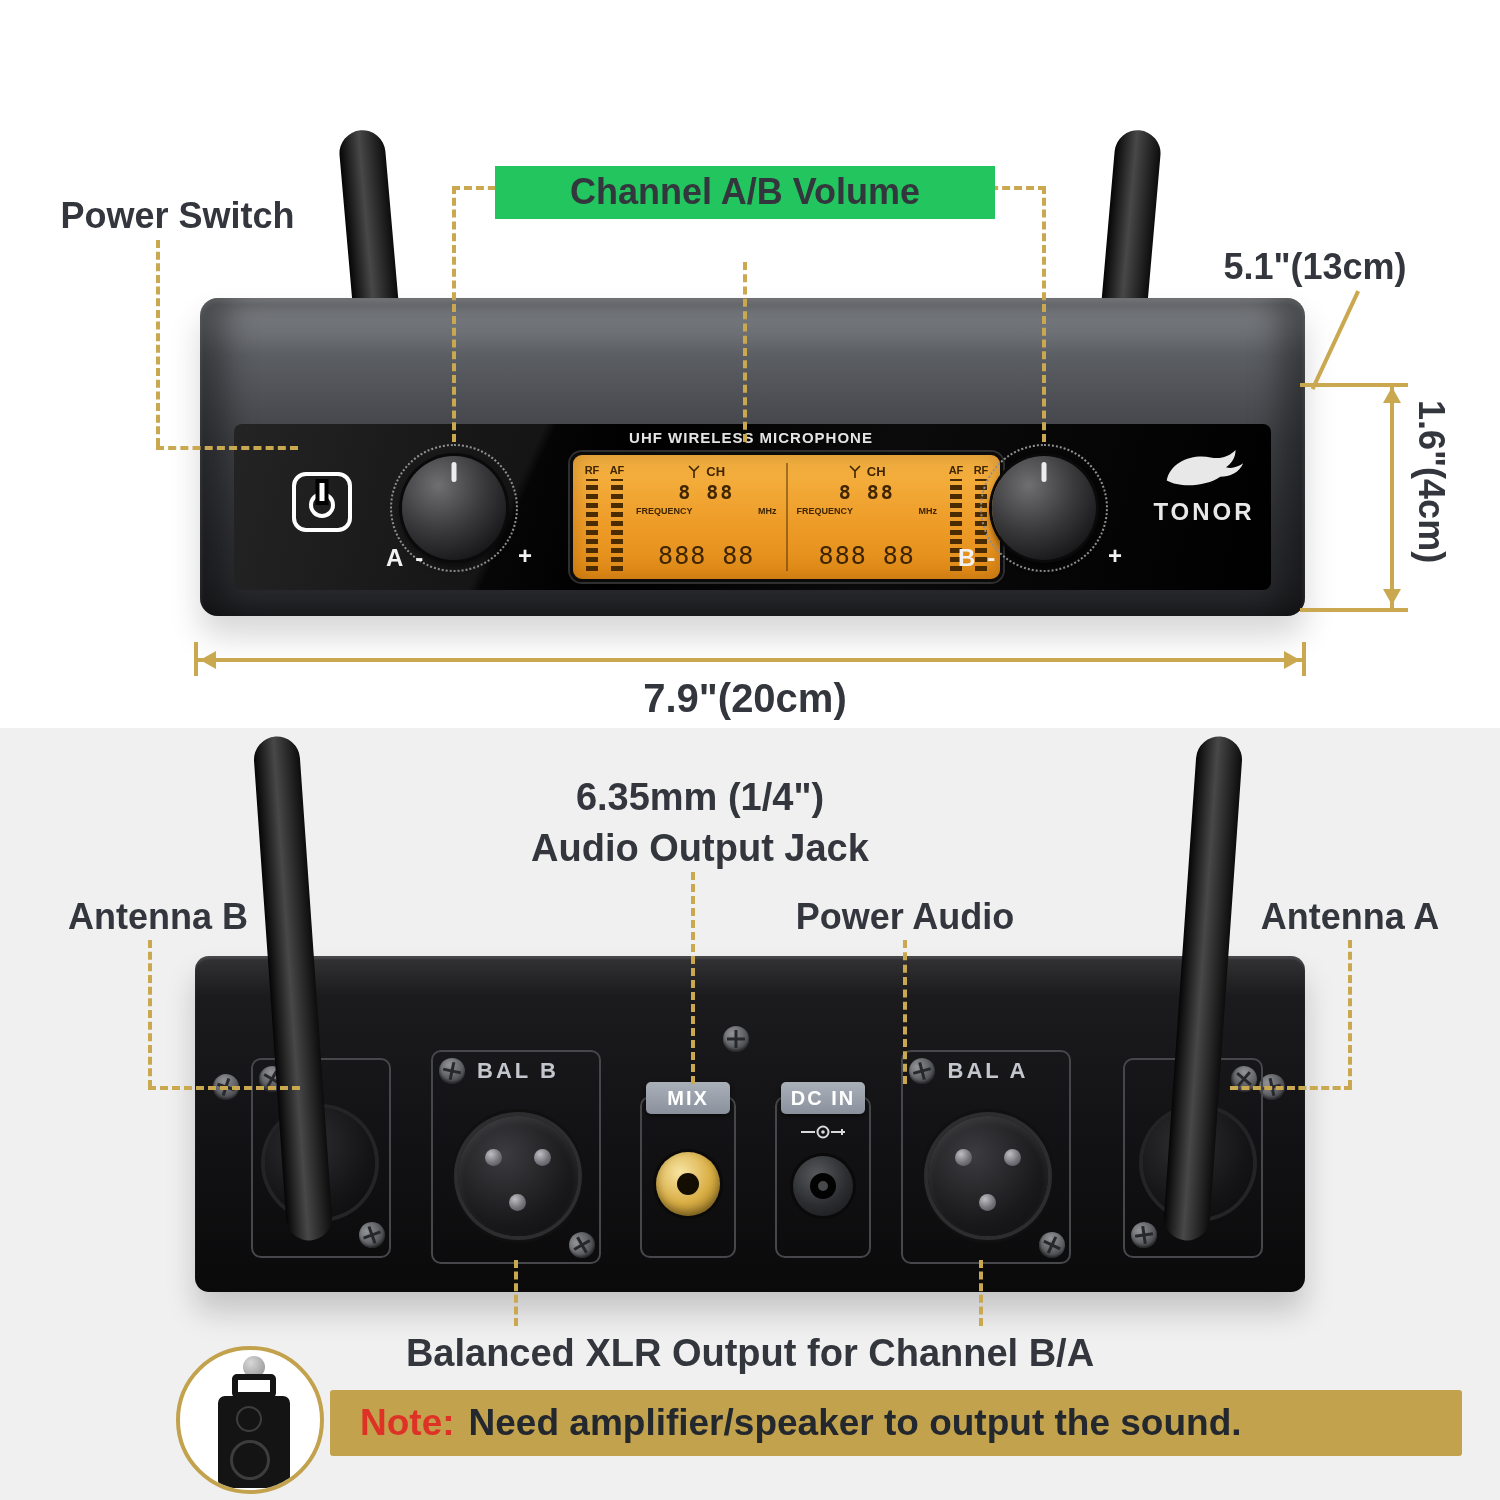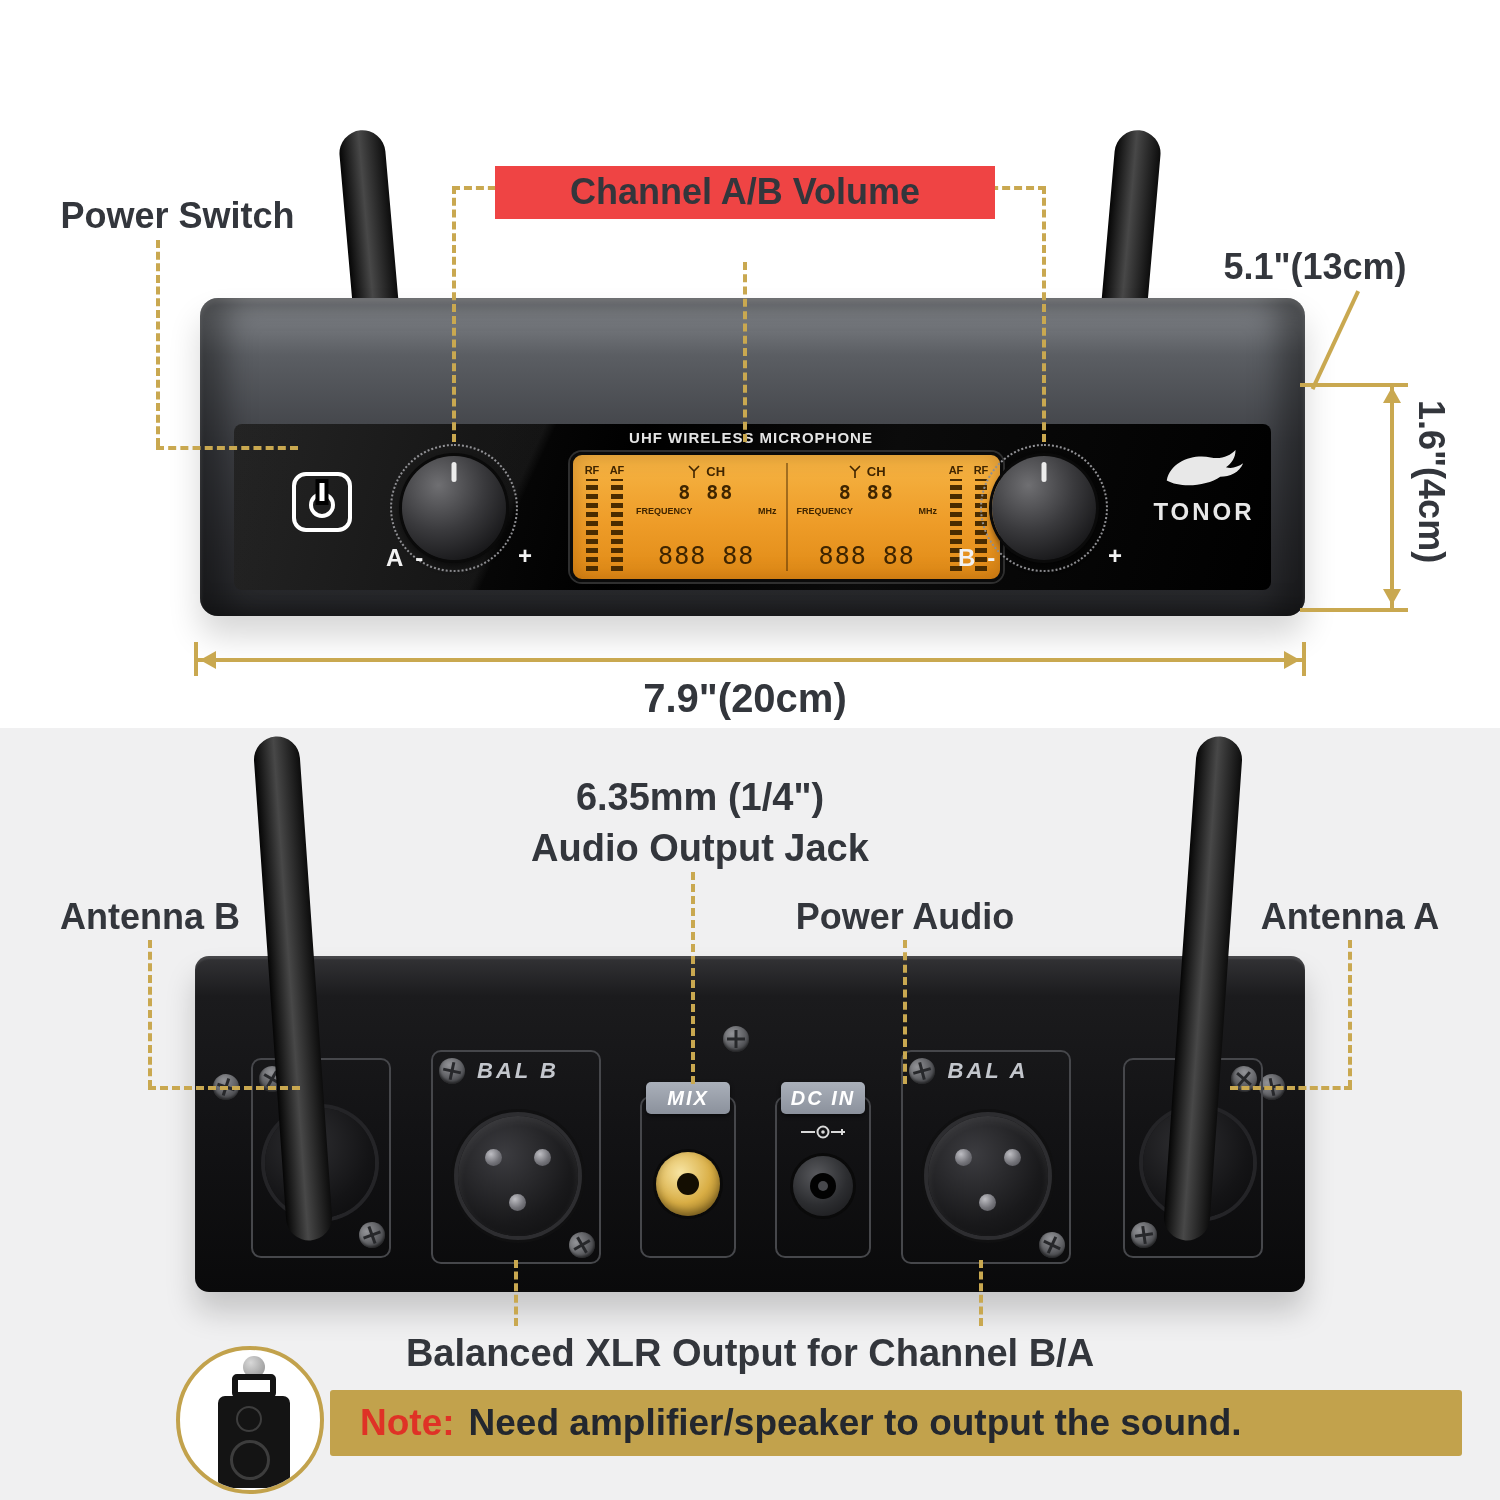--- a/index.html
+++ b/index.html
@@ -77,21 +77,21 @@
   .dim-text{position:absolute;font-weight:bold;color:var(--ink);font-size:36px;text-align:center;}
   .arr{position:absolute;width:0;height:0;z-index:6;}
   .arr-up{border-left:9px solid transparent;border-right:9px solid transparent;border-bottom:16px solid var(--gold-line);}
   .arr-down{border-left:9px solid transparent;border-right:9px solid transparent;border-top:16px solid var(--gold-line);}
   .arr-left{border-top:9px solid transparent;border-bottom:9px solid transparent;border-right:16px solid var(--gold-line);}
   .arr-right{border-top:9px solid transparent;border-bottom:9px solid transparent;border-left:16px solid var(--gold-line);}
 
   
   .rear-body{position:absolute;left:195px;top:956px;width:1110px;height:336px;border-radius:14px;z-index:2;
     background:linear-gradient(180deg,#333336 0%,#1b1b1d 12%,#121214 55%,#0a0a0b 100%);
-    box-shadow:inset 0 3px 2px rgba(255,255,255,.10), 0 20px 30px rgba(0,0,0,.18);font-style:italic;}
+    box-shadow:inset 0 3px 2px rgba(255,255,255,.10), 0 20px 30px rgba(0,0,0,.18);}
   .plate{position:absolute;border:2px solid #46474b;border-radius:10px;}
   .plate-lab{position:absolute;color:#c3c6cc;font-weight:bold;font-size:22px;letter-spacing:3px;text-align:center;}
   .chip{position:absolute;height:32px;border-radius:5px;display:flex;align-items:center;justify-content:center;
     background:linear-gradient(180deg,#aab0ba,#8b919c);color:#fff;font-weight:bold;font-size:20px;letter-spacing:2px;
     box-shadow:0 2px 4px rgba(0,0,0,.55);}
   .xlr{position:absolute;width:120px;height:120px;border-radius:50%;
     background:radial-gradient(circle at 38% 32%,#3c3c40,#19191b 62%,#0c0c0d);
     box-shadow:0 0 0 4px #2d2d30,0 0 0 7px #101011, inset 0 4px 9px rgba(255,255,255,.09);}
   .xlr-part{position:absolute;width:110px;height:110px;border-radius:50%;
     background:radial-gradient(circle at 38% 32%,#2e2e31,#141416 62%,#0a0a0b);
@@ -141,21 +141,21 @@
   <div>
 
     <div class="lbl" style="left:55px;top:192px;width:245px;">Power Switch</div>
     <div class="dashv" style="left:156px;top:240px;height:206px;"></div>
     <div class="dashh" style="left:156px;top:446px;width:142px;"></div>
 
     <div class="dashh" style="left:452px;top:186px;width:594px;"></div>
     <div class="dashv" style="left:452px;top:186px;height:256px;"></div>
     <div class="dashv" style="left:1042px;top:186px;height:256px;"></div>
     <div class="dashv" style="left:743px;top:262px;height:180px;"></div>
-    <div class="lbl" style="left:495px;top:166px;width:500px;background:#ef4444;z-index:7;padding:2px 0;">
+    <div class="lbl" style="left:495px;top:166px;width:500px;background:#22c55e;z-index:7;padding:2px 0;">
       <div>Channel A/B Volume</div>
     </div>
 
     <div class="dim-text" style="left:1180px;top:246px;width:270px;">5.1"(13cm)</div>
     <div class="solidh" style="left:1360px;top:292px;width:108px;transform:rotate(115deg);transform-origin:left top;"></div>
 
     <div class="solidh" style="left:1300px;top:383px;width:108px;"></div>
     <div class="solidh" style="left:1300px;top:608px;width:108px;"></div>
     <div class="solidv" style="left:1390px;top:387px;height:221px;"></div>
     <div class="arr arr-up" style="left:1383px;top:387px;"></div>
@@ -261,21 +261,21 @@
   </div>
 
   <div>
 
     <div class="lbl" style="left:450px;top:772px;width:500px;font-size:38px;">
       <div>6.35mm (1/4")</div>
       <div>Audio Output Jack</div>
     </div>
     <div class="dashv" style="left:691px;top:872px;height:212px;"></div>
 
-    <div class="lbl" style="left:40px;top:893px;width:220px;">Antenna B</div>
+    <div class="lbl" style="left:48px;top:893px;width:220px;">Antenna B</div>
     <div class="dashv" style="left:148px;top:940px;height:148px;"></div>
     <div class="dashh" style="left:148px;top:1086px;width:152px;"></div>
 
     <div class="lbl" style="left:780px;top:893px;width:250px;">Power Audio</div>
     <div class="dashv" style="left:903px;top:940px;height:144px;"></div>
 
     <div class="lbl" style="left:1240px;top:893px;width:220px;">Antenna A</div>
     <div class="dashv" style="left:1348px;top:940px;height:148px;"></div>
     <div class="dashh" style="left:1230px;top:1086px;width:122px;"></div>
 

